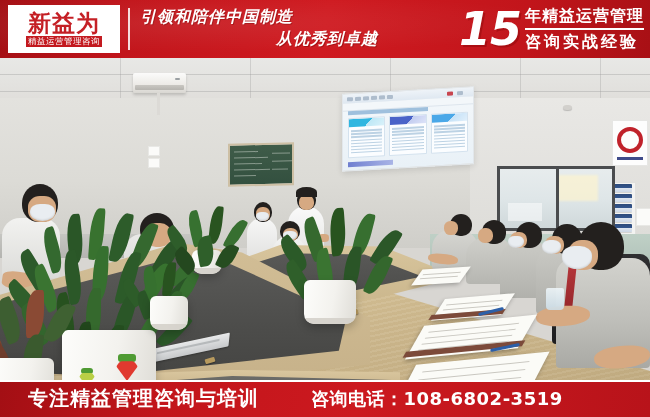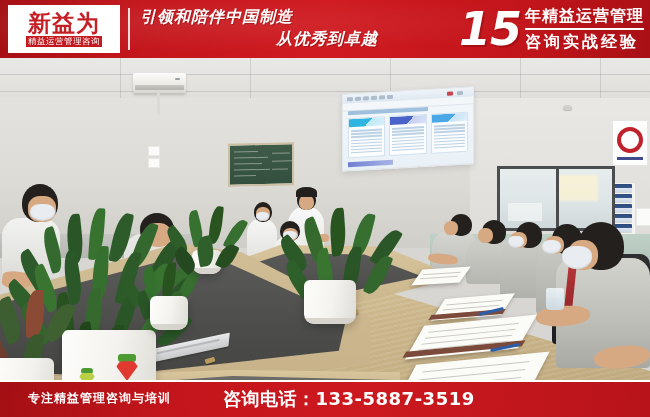--- a/index.html
+++ b/index.html
@@ -186,21 +186,21 @@
   
   .doc{position:absolute;background:#fbfbf7;box-shadow:0 2px 4px rgba(0,0,0,.28);}
   .doc i{position:absolute;left:8%;height:1.4px;background:#c9c7c0;width:80%;}
   .doc-spine{position:absolute;background:#7c4a3a;}
 
   
   .footer{position:absolute;left:0;bottom:0;width:650px;height:37px;
     background:linear-gradient(100deg,#a30f14 0%,#c2151b 25%,#cc191f 55%,#b8131a 100%);
     display:flex;align-items:center;}
   .footer-sep{position:absolute;left:0;top:0;width:650px;height:2px;background:#fff;}
-  .f-left{margin-left:28px;font-size:12px;font-weight:bold;color:#fff;letter-spacing:1px;
+  .f-left{margin-left:28px;font-size:20px;font-weight:bold;color:#fff;letter-spacing:1px;
     font-family:"DejaVu Sans","Liberation Sans",sans-serif;white-space:nowrap;}
   .f-right{margin-left:52px;font-size:18px;font-weight:bold;color:#fff;letter-spacing:.5px;
     font-family:"DejaVu Sans","Liberation Sans",sans-serif;white-space:nowrap;}
 </style>
 </head>
 <body>
 
 <div class="page">
 
   <div class="banner">
@@ -563,16 +563,16 @@
       <div class="leaf" style="left:0px;top:10px;width:16px;height:26px;background:#24481f;transform:rotate(-44deg);"></div>
       <div class="leaf" style="left:14px;top:2px;width:16px;height:30px;background:#2f5f2a;transform:rotate(-10deg);"></div>
       <div class="leaf" style="left:28px;top:8px;width:15px;height:26px;background:#264d20;transform:rotate(26deg);"></div>
     </div>
 
   </div>
 
   <div class="footer">
     <div class="footer-sep"></div>
     <div class="f-left">专注精益管理咨询与培训</div>
-    <div class="f-right">咨询电话：133-5887-3519</div>
+    <div class="f-right">咨询电话：108-6802-3519</div>
   </div>
 
 </div>
 
 </body></html>

